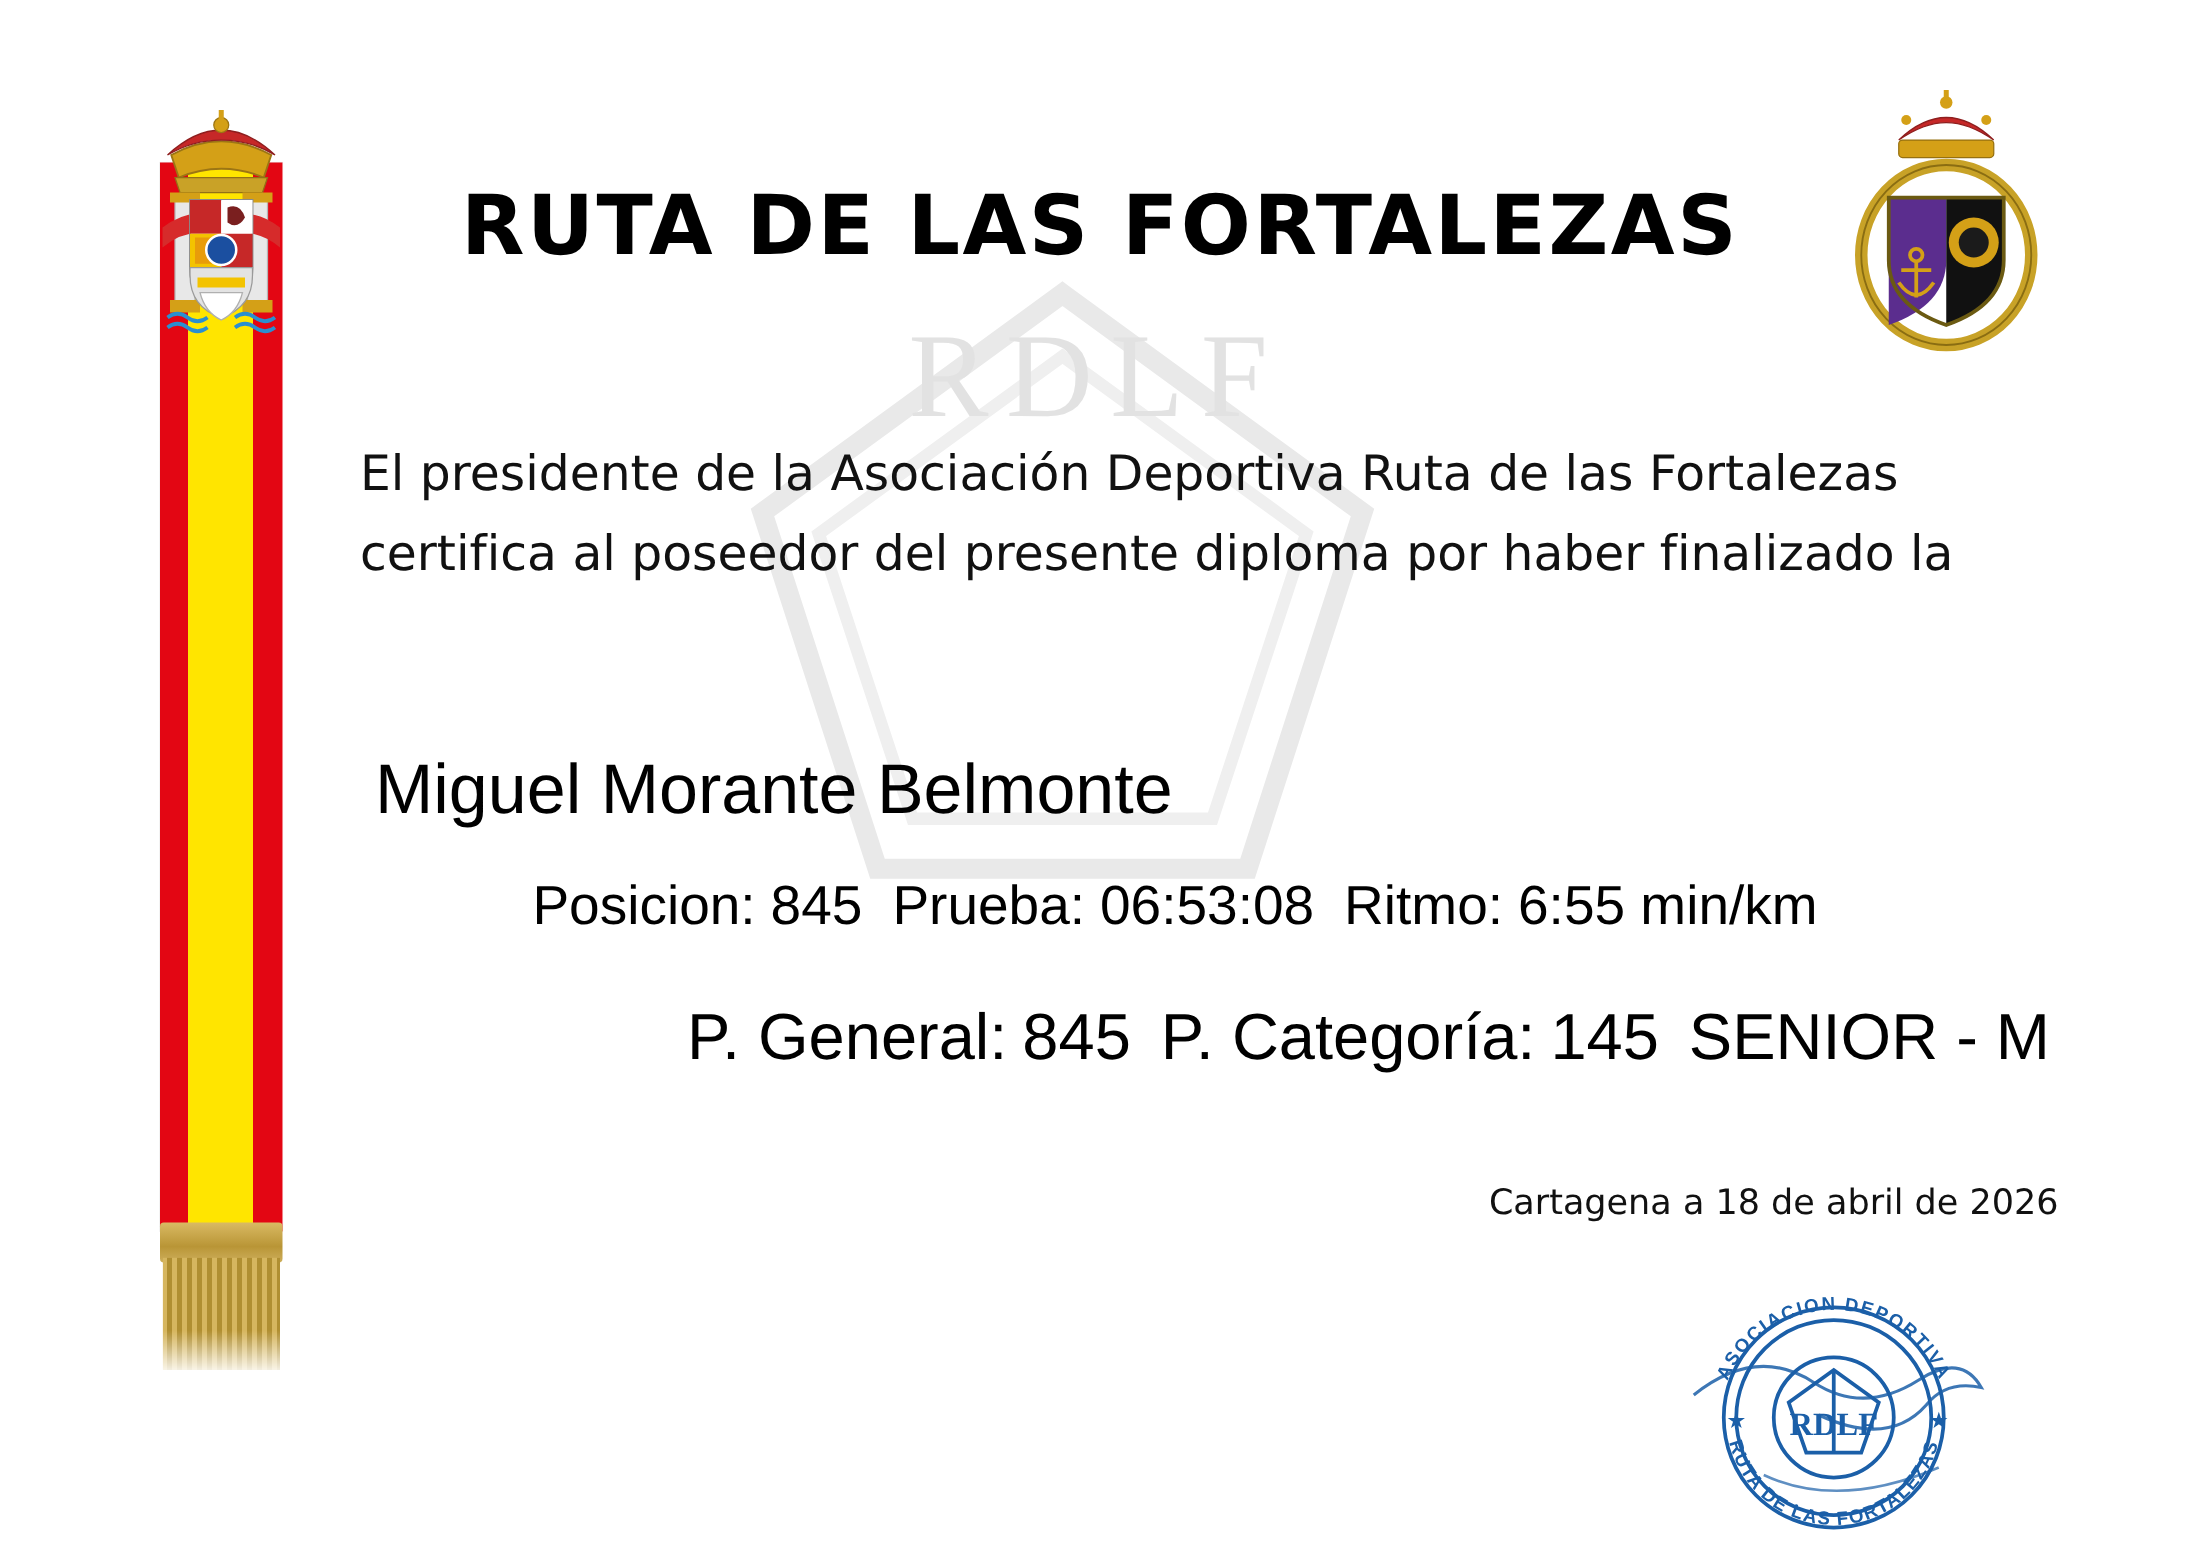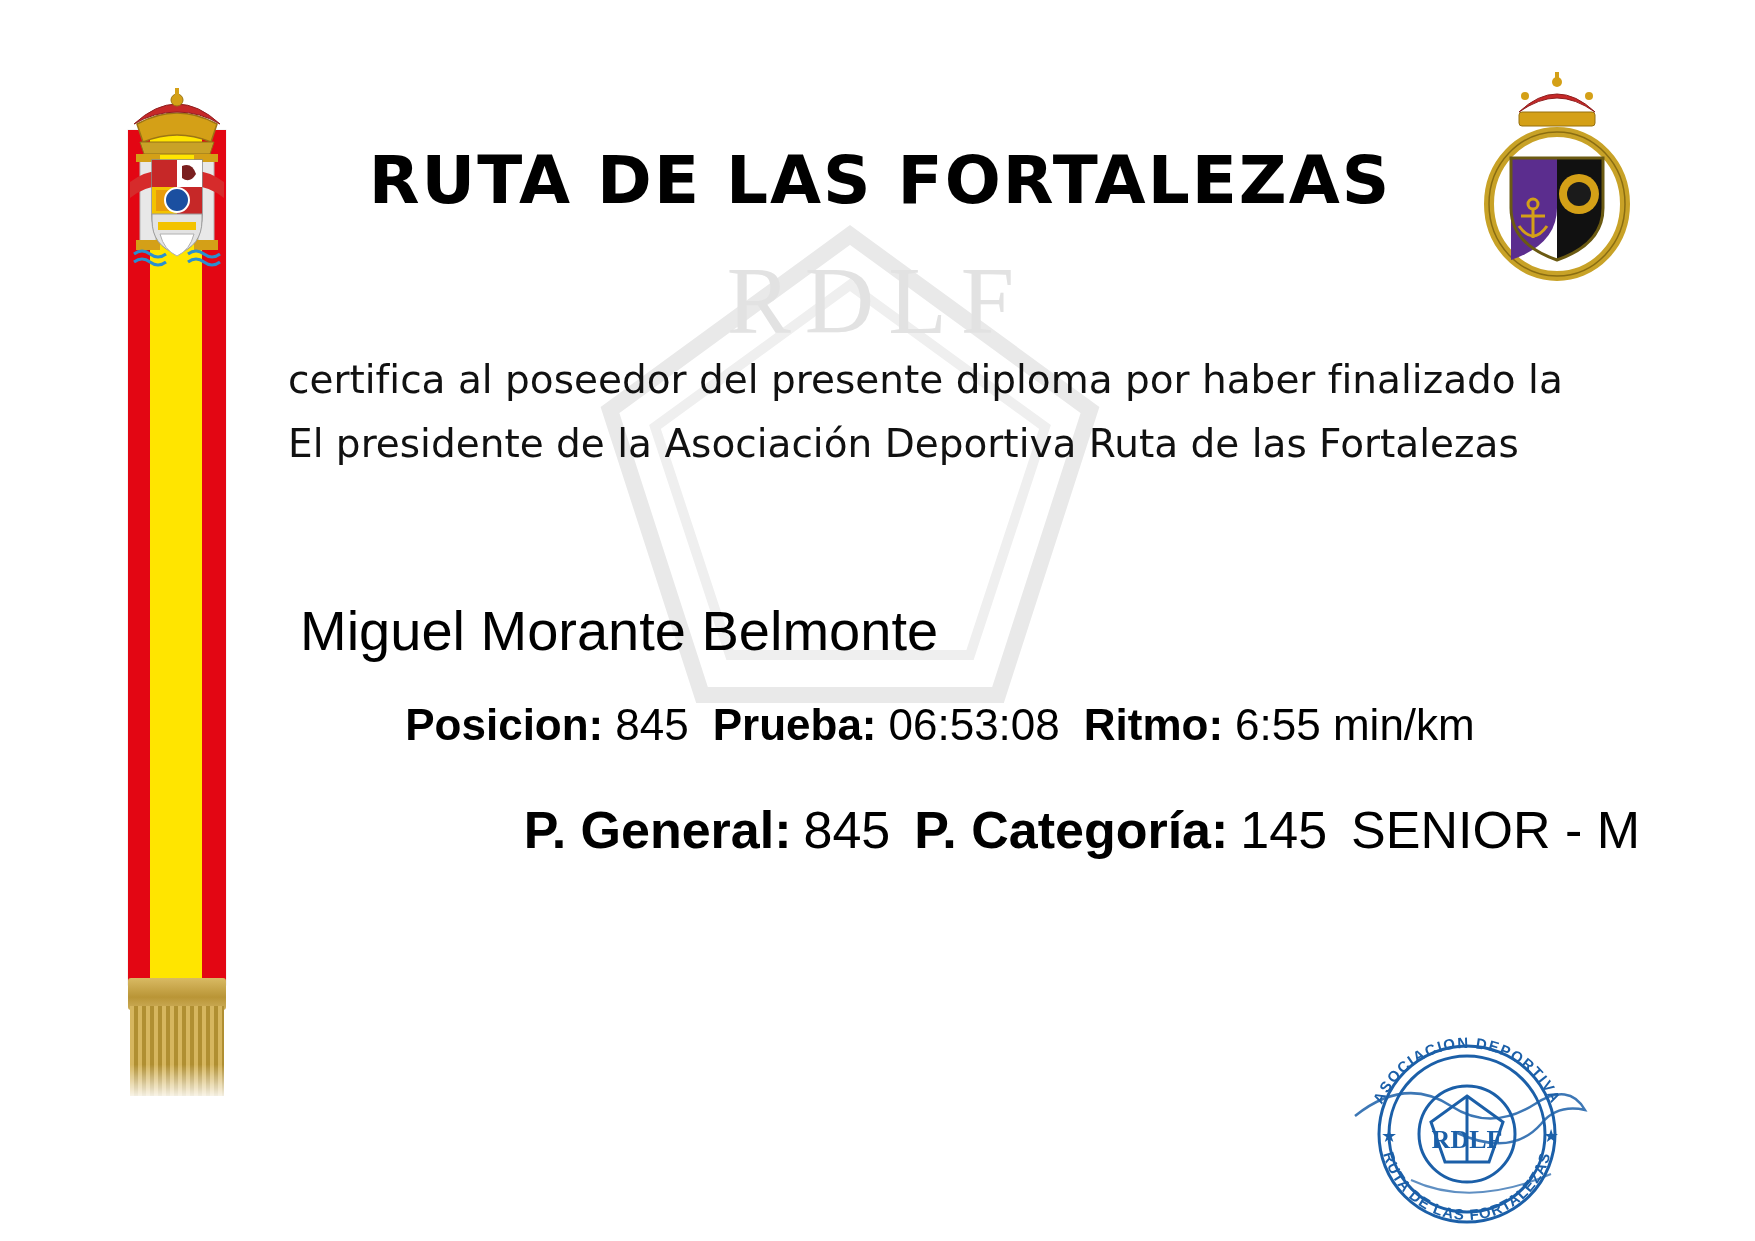--- a/index.html
+++ b/index.html
@@ -157,21 +157,21 @@
   .results-row-2 {
     position: absolute;
     left: 240px;
     top: 800px;
     width: 1400px;
     text-align: right;
     font-size: 52px;
     z-index: 4;
     white-space: nowrap;
   }
-  .lbl { font-weight: bold; }
+  .lbl { font-weight: normal; }
   .val { font-weight: normal; }
   .gap { display: inline-block; width: 24px; }
   .gap-sm { display: inline-block; width: 12px; }
 
   
   .signature-block {
     position: absolute;
     right: 96px;
     top: 940px;
     width: 480px;
@@ -280,35 +280,36 @@
       <line x1="66" y1="155" x2="66" y2="184"></line>
       <line x1="54" y1="162" x2="78" y2="162"></line>
       <path d="M52 172 q14 20 28 0"></path>
     </g>
   </svg>
 </div>
 
 <div class="title">RUTA DE LAS FORTALEZAS</div>
 
 <div class="cert-body">
+  <span class="line">El presidente de la Asociación Deportiva Ruta de las Fortalezas</span>
   <span class="line">certifica al poseedor del presente diploma por haber finalizado la</span>
-  <span class="line">El presidente de la Asociación Deportiva Ruta de las Fortalezas</span>
 </div>
 
 <div class="athlete-name">Miguel Morante Belmonte</div>
 
 <div class="results-row-1">
   <span class="lbl">Posicion:</span><span class="gap-sm"></span><span class="val">845</span><span class="gap"></span><span class="lbl">Prueba:</span><span class="gap-sm"></span><span class="val">06:53:08</span><span class="gap"></span><span class="lbl">Ritmo:</span><span class="gap-sm"></span><span class="val">6:55 min/km</span>
 </div>
 
 <div class="results-row-2">
   <span class="lbl">P. General:</span><span class="gap-sm"></span><span class="val">845</span><span class="gap"></span><span class="lbl">P. Categoría:</span><span class="gap-sm"></span><span class="val">145</span><span class="gap"></span><span class="val">SENIOR - M</span>
 </div>
 
 <div class="signature-block">
+  <div>Cartagena a 18 de abril de 2026</div>
 </div>
 
 <div class="stamp">
   <svg viewBox="0 0 300 200" xmlns="http://www.w3.org/2000/svg">
     <defs>
       <path id="arcTop" d="M60 110 a92 92 0 0 1 184 0" fill="none"></path>
       <path id="arcBottom" d="M66 104 a86 86 0 0 0 172 0" fill="none"></path>
     </defs>
     <g stroke="#1b5fa8" fill="none" stroke-width="3">
       <circle cx="152" cy="104" r="88"></circle>

